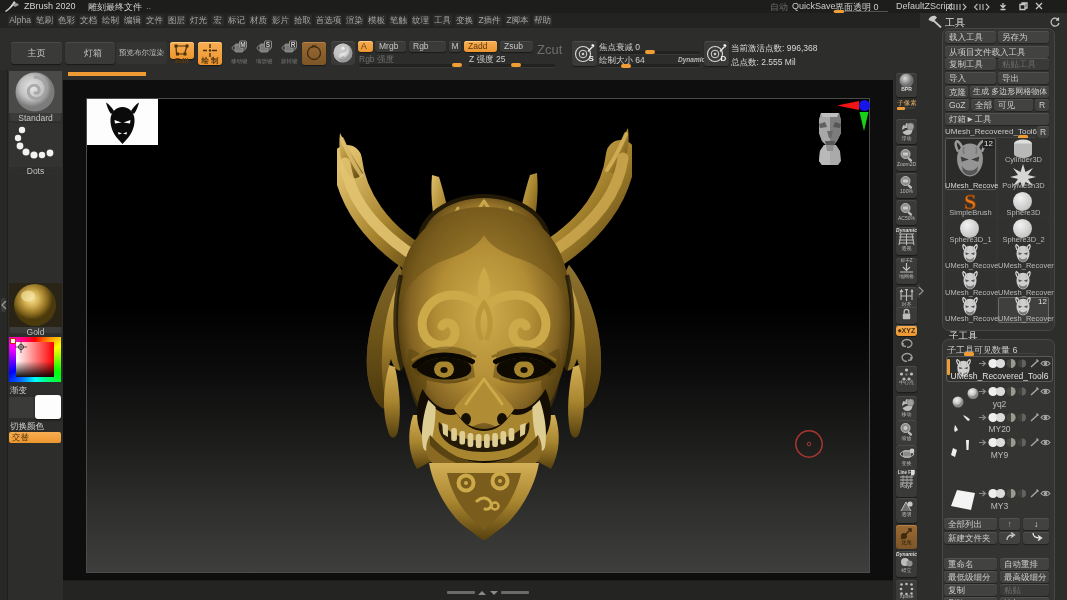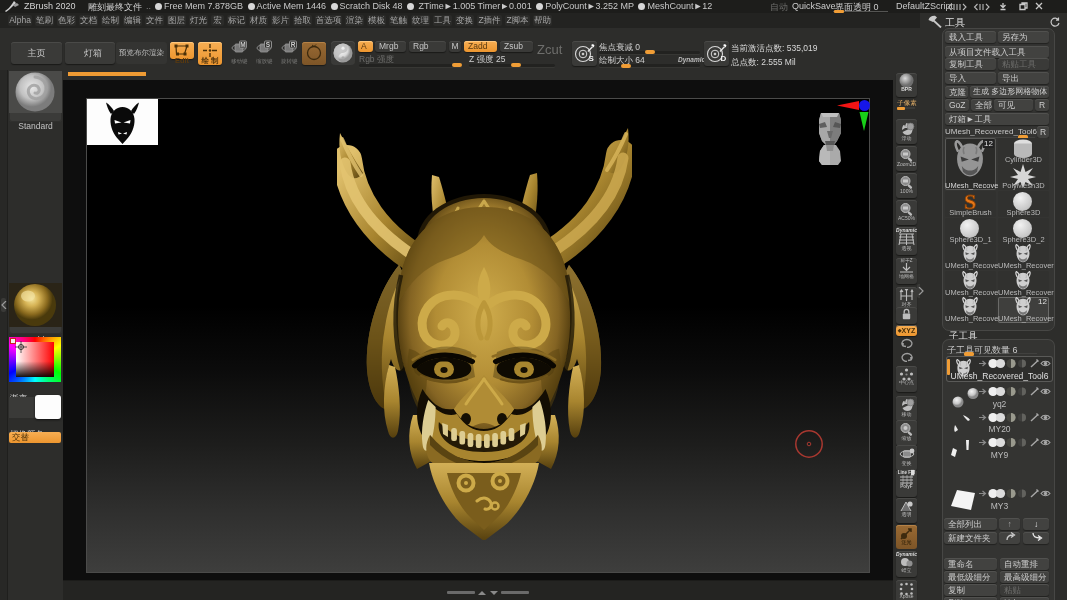--- a/index.html
+++ b/index.html
@@ -19,21 +19,21 @@
 .tbtn{position:absolute;background:#3a3a38;border-radius:3px;color:#c6c6c6;font-size:9px;
 text-align:center;box-shadow:inset 0 1px 0 #4a4a48, 0 1px 1px #1a1a18;}
 .obtn{background:linear-gradient(#f7ae53,#ed962f);color:#5a3a10;box-shadow:inset 0 1px 0 #ffc87e,0 1px 1px #1a1a18;}
 .slider{position:absolute;height:3px;background:#222220;border-radius:2px;box-shadow:0 1px 0 #45454366;}
 .shandle{position:absolute;width:10px;height:4px;background:#f09d36;border-radius:2px;}
 .dimtxt{color:#6e6e6c;}
 
 #shelf{left:0;top:70px;width:63px;height:530px;background:#2d2d2b;}
 #shelf .cell{position:absolute;left:9px;width:53px;background:#3b3b39;border-radius:3px;
 box-shadow:inset 0 0 0 1px #30302e;}
-#shelf .lbl{position:absolute;left:0;width:100%;text-align:center;color:#c2c2c2;font-size:8.5px;margin-top:8px;}
+#shelf .lbl{position:absolute;left:0;width:100%;text-align:center;color:#c2c2c2;font-size:8.5px;}
 
 #canvas{left:63px;top:70px;width:830px;height:530px;background:#2d2d2b;}
 #doc{position:absolute;left:23px;top:28px;width:784px;height:475px;
 background:linear-gradient(#000 0%,#000 44%,#0b0b0b 57%,#1d1d1c 73%,#2f2f2e 87%,#3e3e3d 100%);
 border:1px solid #4b4b4a;}
 
 #rightbar{left:893px;top:70px;width:27px;height:530px;background:#2d2d2b;}
 .ribtn{position:absolute;left:3px;width:21px;border-radius:3px;background:#3a3a38;
 box-shadow:inset 0 1px 0 #4a4a48,0 1px 1px #1a1a18;color:#bdbdbd;font-size:5px;text-align:center;}
 
@@ -52,21 +52,20 @@
 <body>
 <div id="root">
 <div id="titlebar" class="abs">
 <svg class="abs" style="left:3px;top:0px" width="18" height="13" viewBox="0 0 18 13">
         <path d="M2 11 C5 9 7 7 9 4 L11 1 L13 3 L10 6 C8 8 6 10 3 12 Z" fill="#cfcfcf"></path>
         <path d="M10 5 l4 -2 l2 2 l-4 2 z" fill="#9a9a9a"></path>
       </svg>
 <div class="t" style="left:24px;color:#d2d2d2">ZBrush 2020</div>
 <div class="t" style="left:88px;color:#d2d2d2">雕刻最终文件</div>
 <div class="t" style="left:146px;color:#8a8a8a">..</div>
-<div class="t" style="left:153px;"><span class="dot"></span>Free Mem 7.878GB <span class="dot"></span>Active Mem 1446 <span class="dot"></span>Scratch Disk 48 <span class="dot"></span> ZTime►1.005 Timer►0.001 <span class="dot"></span>PolyCount►3.252 MP  <span class="dot"></span>MeshCount►12</div>
 <div class="t" style="left:770px;color:#6f6f6d">自动</div>
 <div class="t" style="left:792px;color:#cccccc">QuickSave</div>
 <div class="t" style="left:835px;color:#cccccc">界面透明 0</div>
 <div class="abs" style="left:833px;top:10.5px;width:55px;height:1px;background:#555553"></div>
 <div class="abs" style="left:834px;top:9.5px;width:10px;height:3px;background:#f09d36;border-radius:1px"></div>
 <div class="t" style="left:896px;color:#cccccc">DefaultZScript</div>
 <svg class="abs" style="left:948px;top:3px" width="46" height="8" viewBox="0 0 46 8">
         <g stroke="#b9b9b9" stroke-width="1.1" fill="none">
           <path d="M3.5 1 L0.5 4 L3.5 7"></path>
           <path d="M6 1 v6 M9 1 v6 M12 1 v6"></path>
@@ -213,21 +212,21 @@
 <svg width="21" height="21" viewBox="0 0 21 21" style="margin-top:2px">
           <g fill="none" stroke="#d8d8d8">
             <circle cx="9" cy="11" r="7.5" stroke-width="1.1"></circle>
             <circle cx="9" cy="11" r="3.8" stroke-width="1"></circle>
             <circle cx="9" cy="11" r="0.9" fill="#d8d8d8"></circle>
           </g>
           <path d="M13.5 8 L18 3.2 l1 1 L14.5 9 z" fill="#e8e8e8"></path>
           <path d="M17 2 l2.5 2.5 1 -2 -1.5 -1.5 z" fill="#fff"></path>
           <text x="14.5" y="17.5" font-size="8" fill="#f0f0f0" font-weight="bold">D</text>
         </svg></div>
-<div class="abs" style="left:731px;top:15px;font-size:8.5px;color:#d8d8d8">当前激活点数: 535,019</div>
+<div class="abs" style="left:731px;top:15px;font-size:8.5px;color:#d8d8d8">当前激活点数: 996,368</div>
 <div class="abs" style="left:731px;top:28.5px;font-size:8.5px;color:#d8d8d8">总点数: 2.555 Mil</div>
 </div>
 <div id="shelf" class="abs">
 <div class="abs" style="left:0;top:0;width:8px;height:530px;background:#282826;border-right:1px solid #1f1f1d"></div>
 <div class="abs" style="left:1px;top:228px;width:5px;height:14px;background:#3a3a38;border-radius:2px"></div>
 <svg class="abs" style="left:1px;top:231px" width="6" height="8" viewBox="0 0 6 8">
         <path d="M5 0 L1 4 L5 8" fill="none" stroke="#9a9a9a" stroke-width="1.2"></path>
       </svg>
 <div class="cell" style="top:1px;height:51px">
 <svg width="53" height="42" viewBox="0 0 53 42">
@@ -236,20 +235,34 @@
               <stop offset="0%" stop-color="#e8e8e8"></stop>
               <stop offset="60%" stop-color="#c2c2c2"></stop>
               <stop offset="100%" stop-color="#7c7c7c"></stop>
             </radialGradient>
           </defs>
           <rect width="53" height="42" fill="#4a4a48"></rect>
           <circle cx="26" cy="21" r="19.5" fill="url(#std)"></circle>
           <path d="M26 6 c8 1 12 7 11 13 c-1 7 -8 10 -13 8 c-5 -2 -6 -8 -3 -11 c3 -3 8 -2 9 2 c1 3 -2 5 -4 4" fill="none" stroke="#9f9f9f" stroke-width="3" stroke-linecap="round" opacity="0.8"></path>
         </svg>
 <div class="lbl" style="top:42px">Standard</div></div>
+<div class="cell" style="top:53px;height:51px;background:#2e2e2c">
+<svg width="53" height="44" viewBox="0 0 53 44">
+          <rect width="53" height="44" fill="#333331"></rect>
+          <g fill="#f2f2f2">
+            <circle cx="13" cy="7" r="3.2"></circle>
+            <circle cx="9" cy="15" r="3.2"></circle>
+            <circle cx="11" cy="23" r="3.4"></circle>
+            <circle cx="17" cy="29" r="3.5"></circle>
+            <circle cx="25" cy="32" r="3.6"></circle>
+            <circle cx="33" cy="32" r="3.2"></circle>
+            <circle cx="41" cy="30" r="3.4"></circle>
+          </g>
+        </svg>
+<div class="lbl" style="top:43px">Dots</div></div>
 <div class="cell" style="top:213px;height:51px">
 <svg width="53" height="44" viewBox="0 0 53 44">
           <defs>
             <radialGradient id="gld" cx="42%" cy="35%">
               <stop offset="0%" stop-color="#f5e49a"></stop>
               <stop offset="35%" stop-color="#d6b355"></stop>
               <stop offset="75%" stop-color="#8a6a1e"></stop>
               <stop offset="100%" stop-color="#4a3a0c"></stop>
             </radialGradient>
           </defs>

